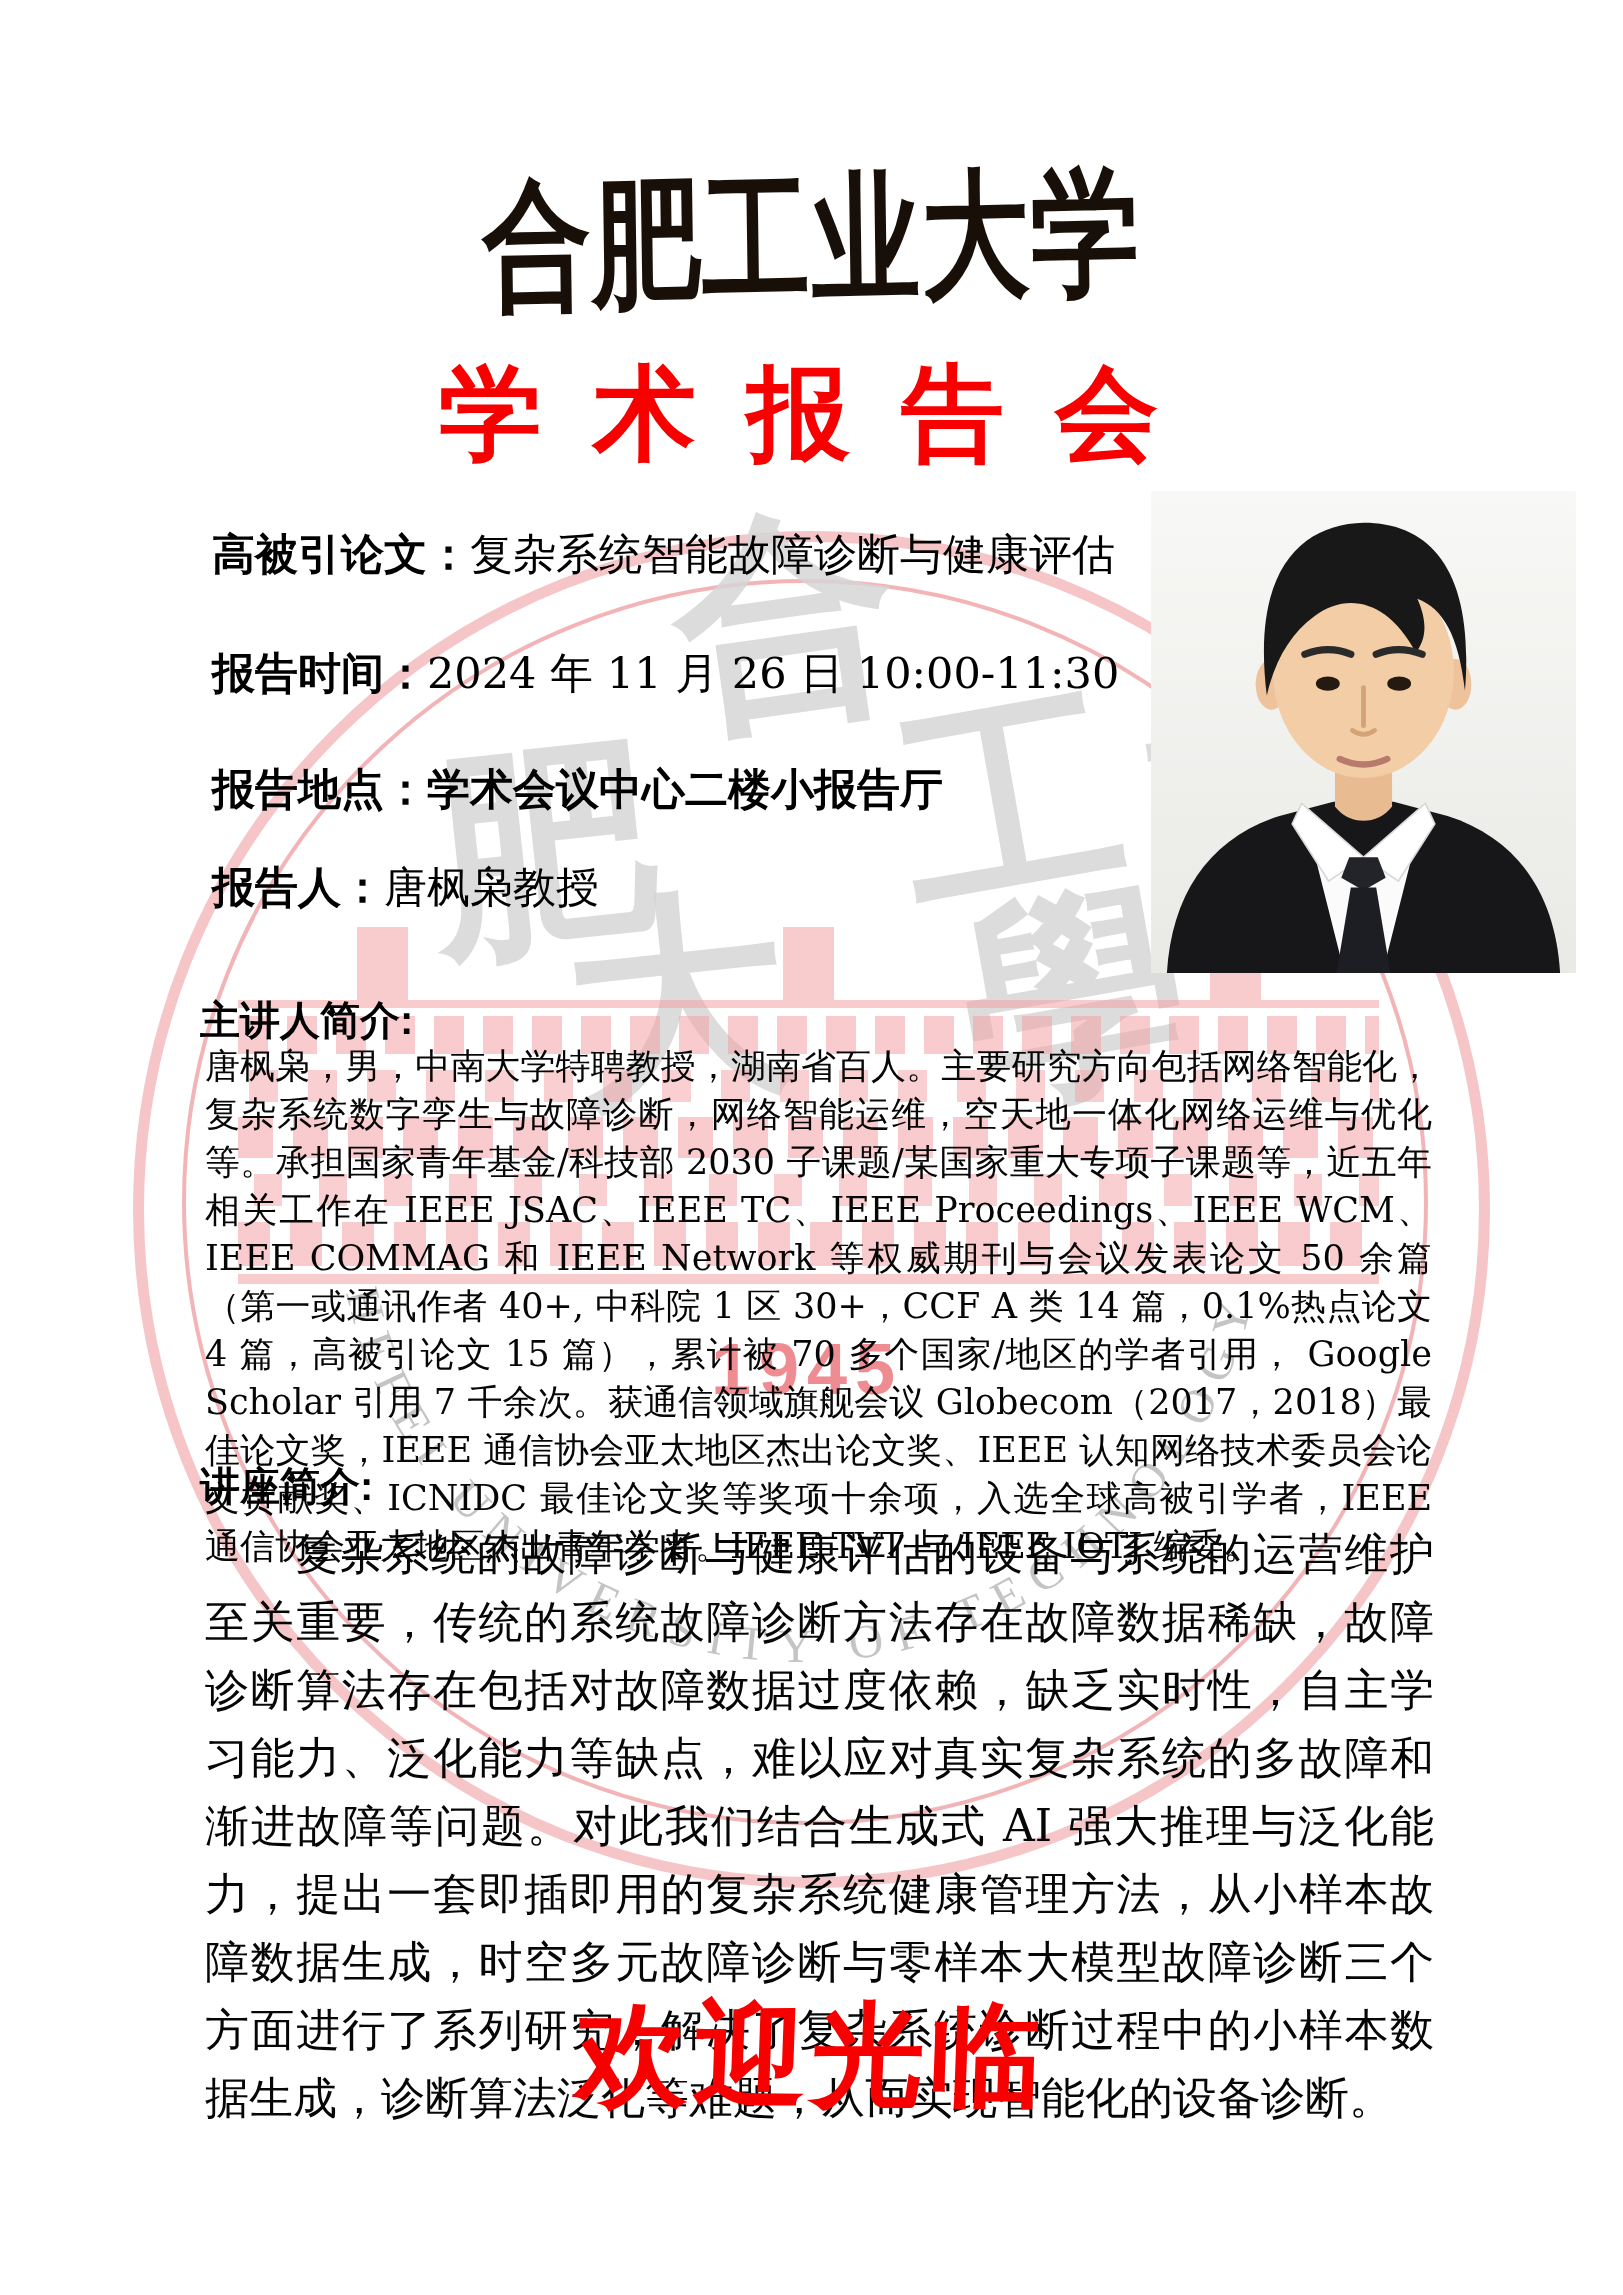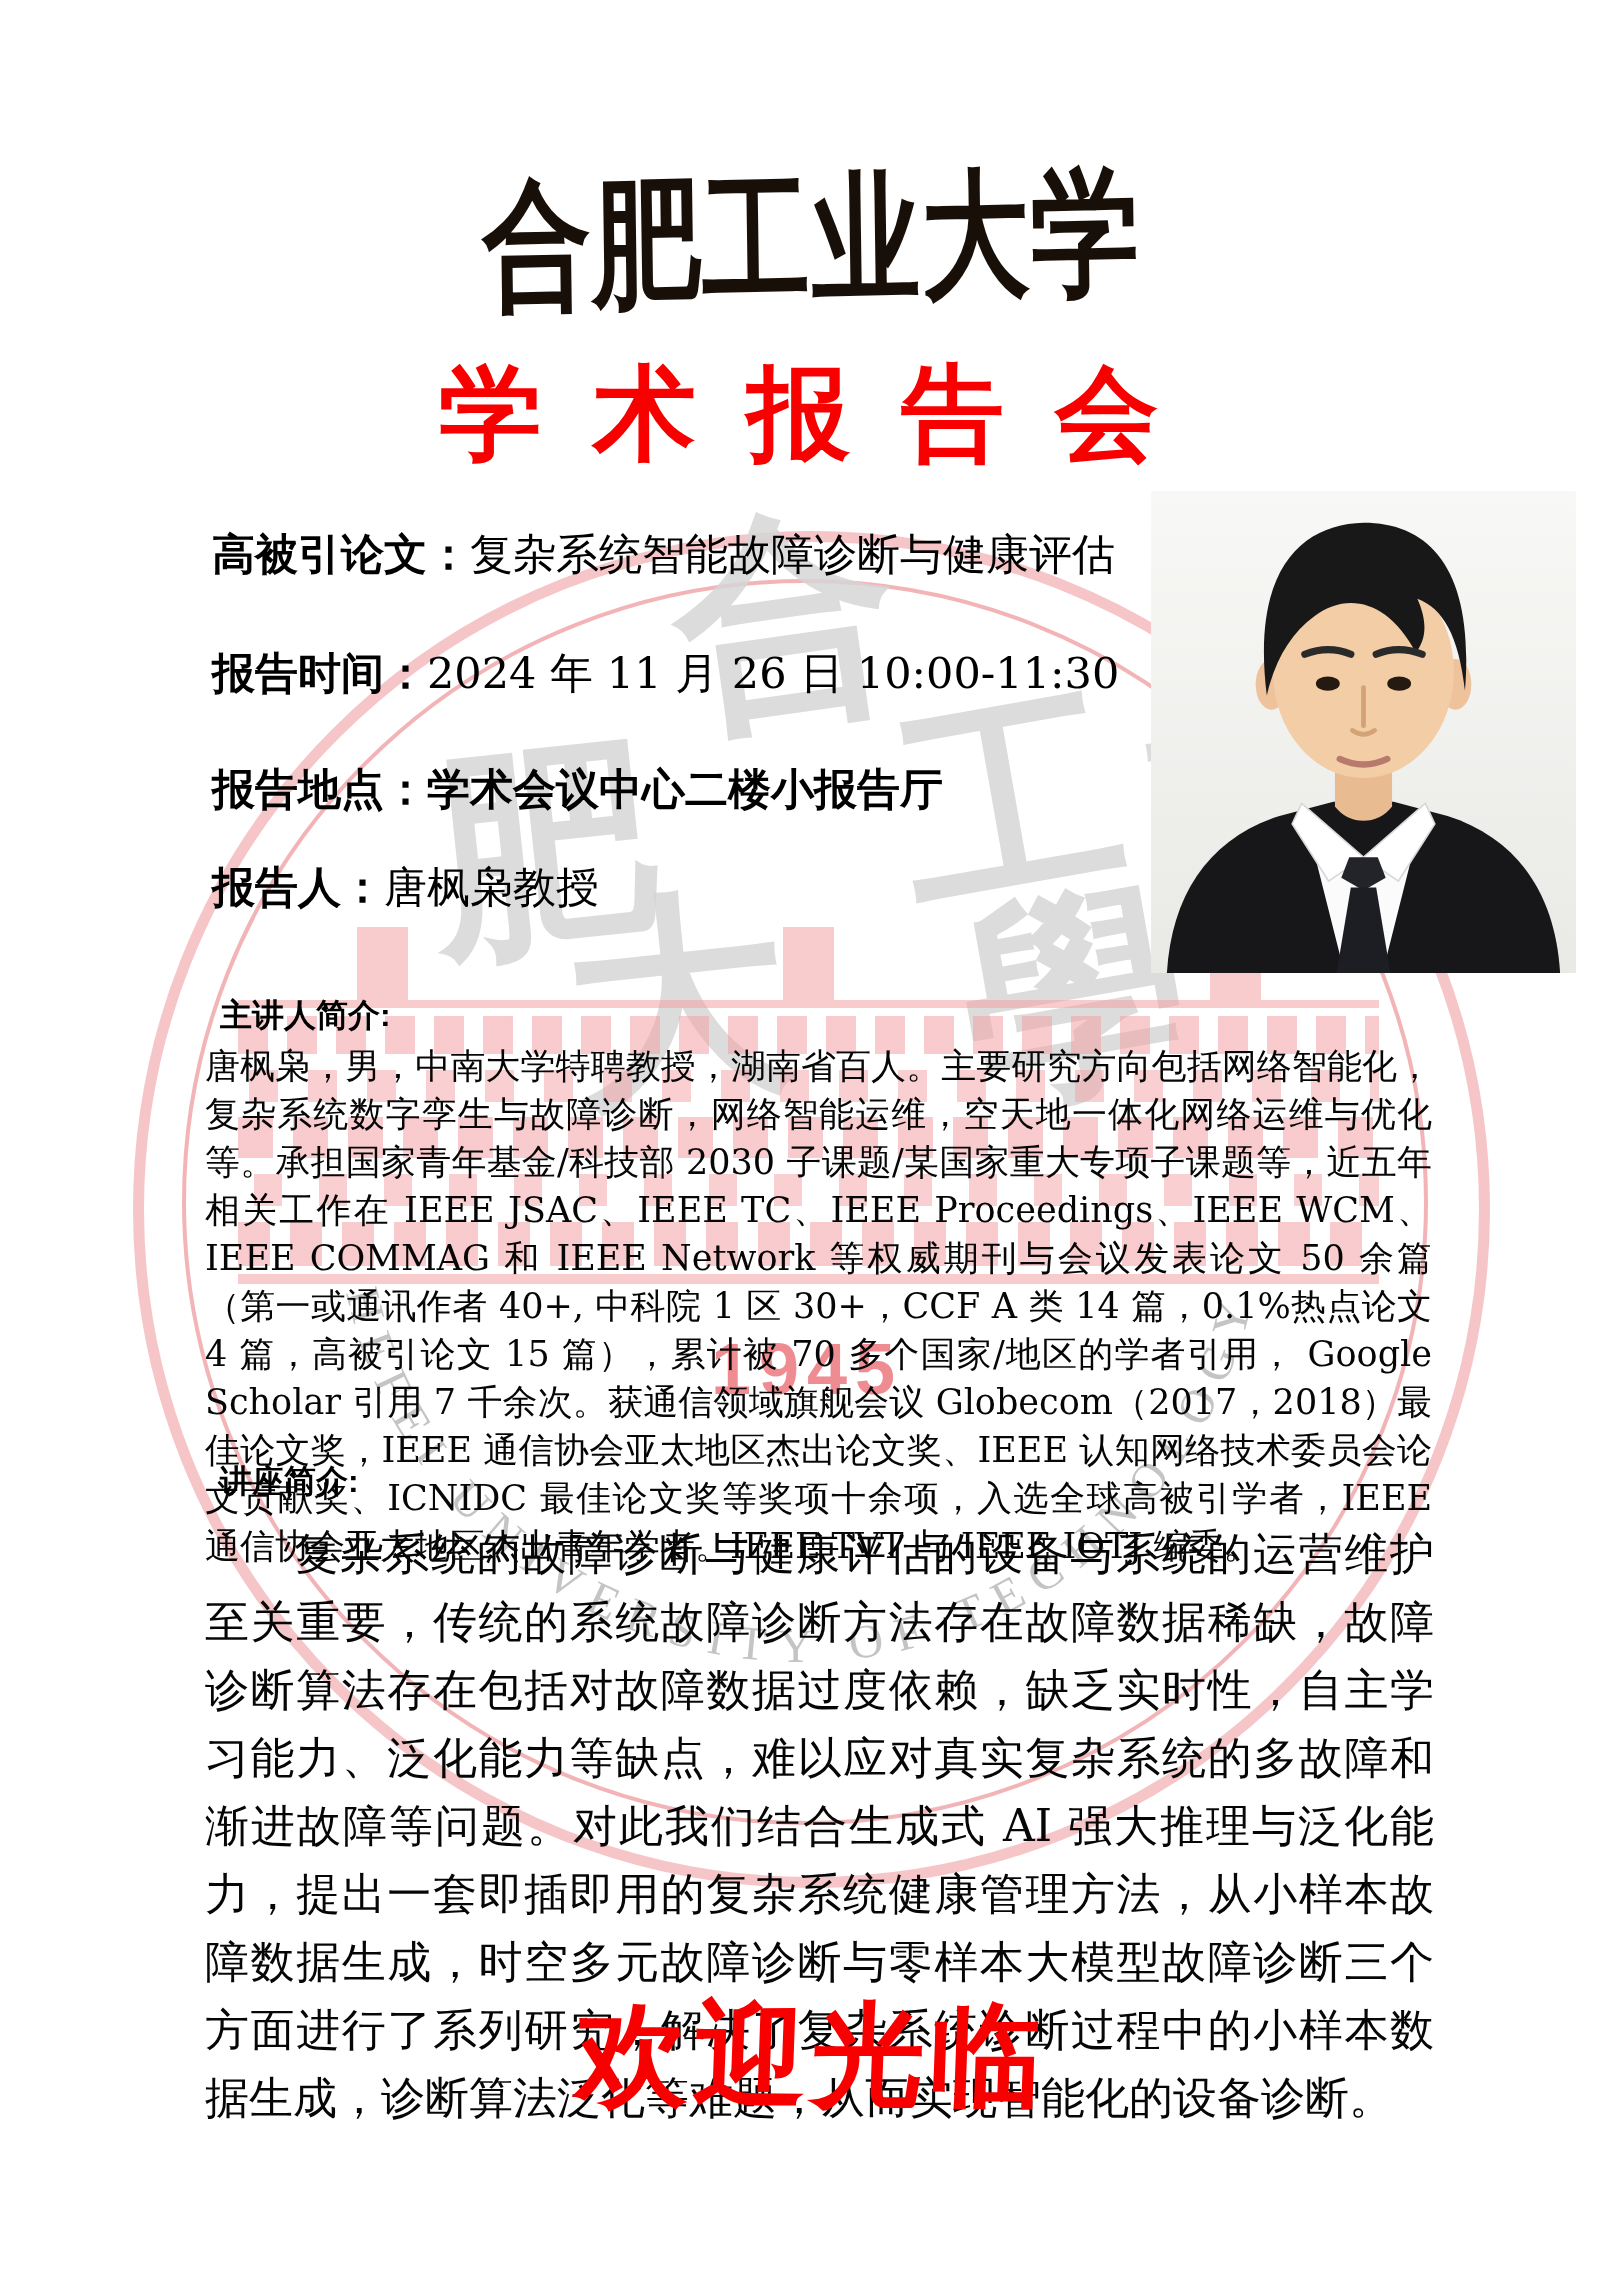--- a/index.html
+++ b/index.html
@@ -65,21 +65,21 @@
   }
 
   
   .field { position:absolute; left:212px; z-index:2; font-size:43px; line-height:51px; white-space:nowrap; color:#000; }
   .f0 { top:529px; } .f1 { top:648px; } .f2 { top:764px; } .f3 { top:862px; }
   .field .lbl { font-weight:bold; font-family:"Liberation Sans", sans-serif; }
   .field .val { font-family:"DejaVu Serif", serif; }
   .f2 .val { font-family:"Liberation Sans", sans-serif; font-weight:bold; }
 
   
-  .section-heading { position:absolute; left:220px; z-index:2; font-size:32px; font-weight:bold; color:#000; line-height:1.2; }
+  .section-heading { position:absolute; left:200px; z-index:2; font-size:40px; font-weight:bold; color:#000; line-height:1.2; }
   .h-speaker { top:996px; }
   .h-lecture { top:1462px; }
   .bio {
     position:absolute; left:205px; top:1042px; width:1227px; z-index:2;
     font-family:"DejaVu Serif", serif; font-size:35px; line-height:48px;
     text-align:justify; color:#060606;
   }
   .lecture {
     position:absolute; left:205px; top:1520px; width:1229px; z-index:2;
     font-family:"DejaVu Serif", serif; font-size:44px; line-height:68px;

